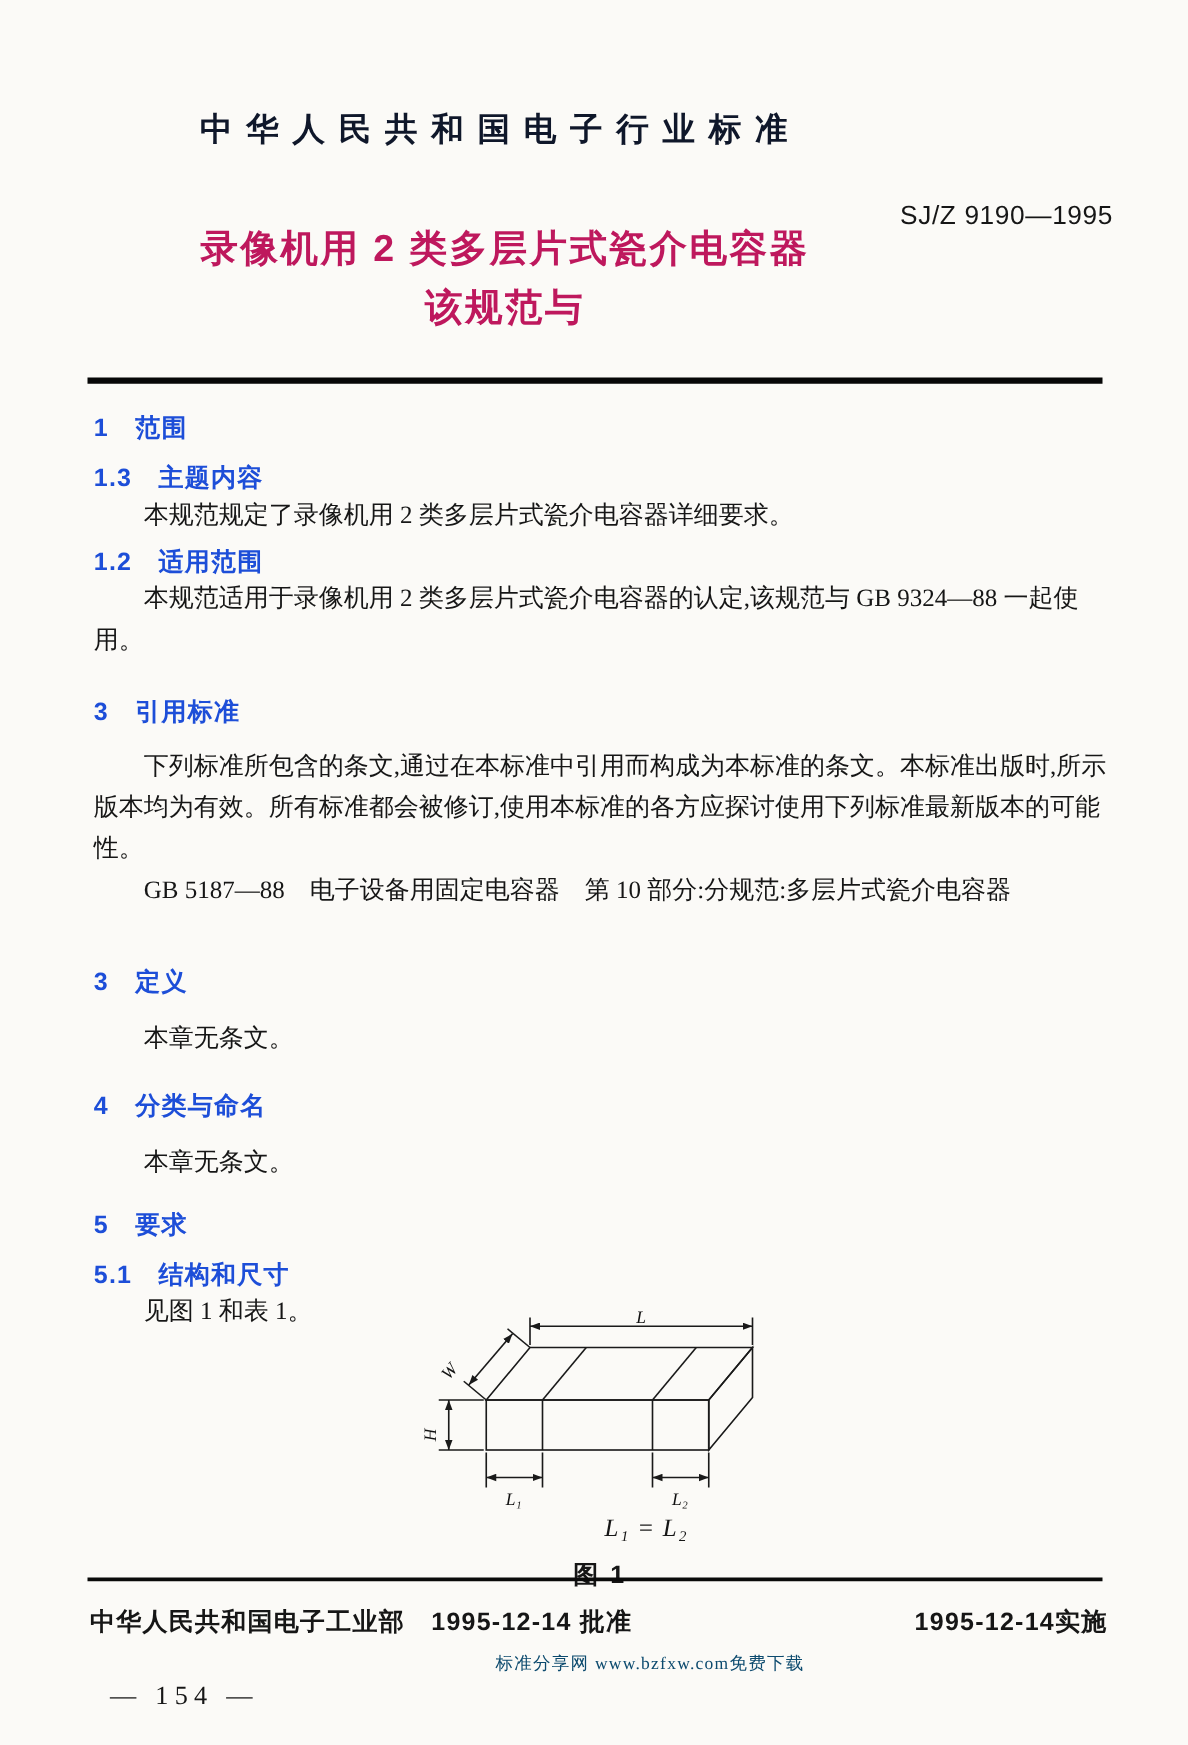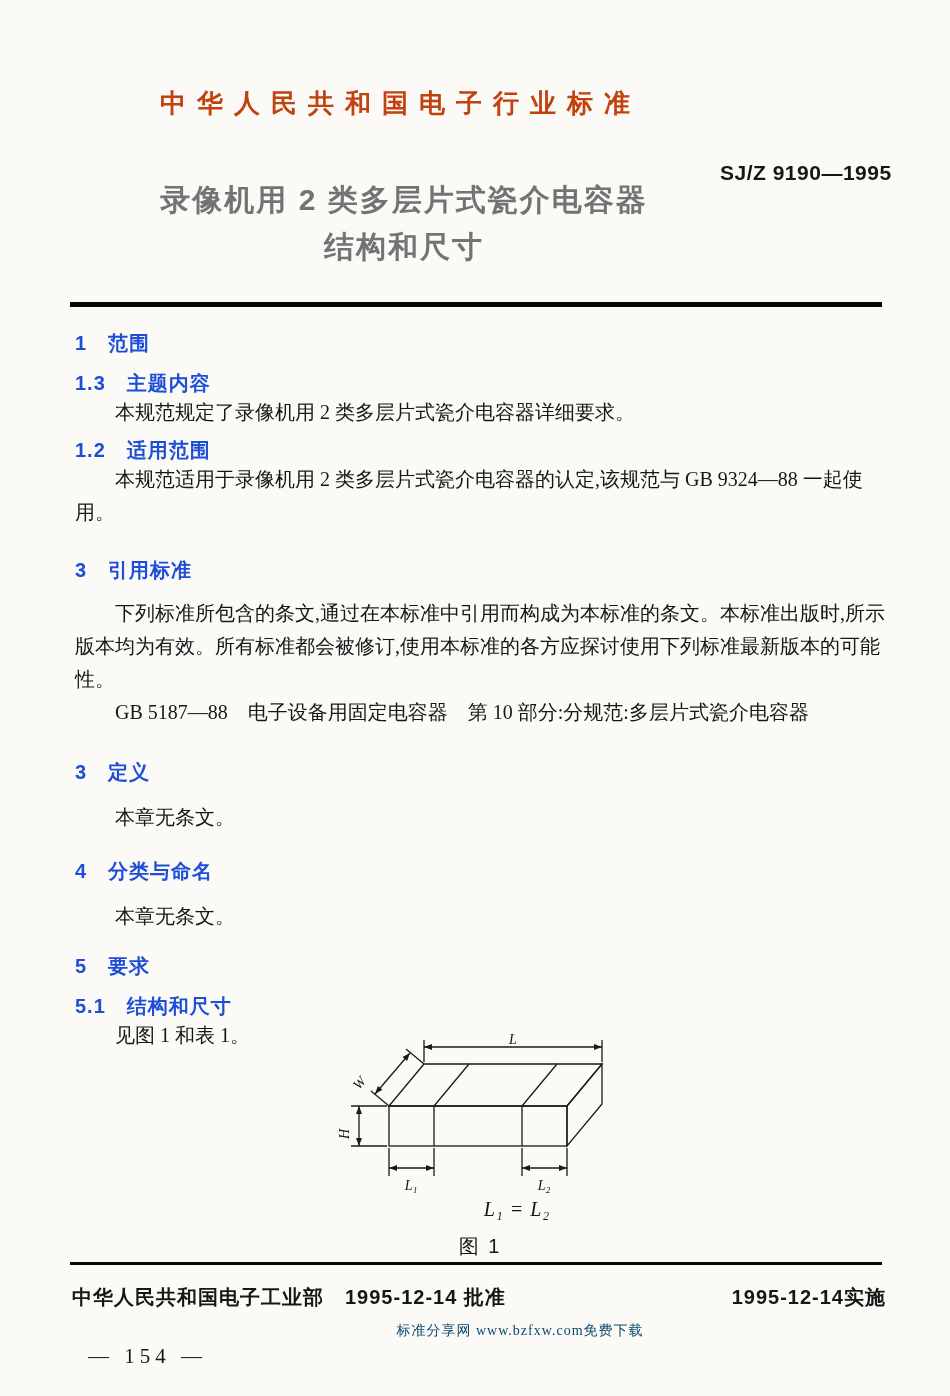--- a/index.html
+++ b/index.html
@@ -10,33 +10,33 @@
     font-family:"Liberation Serif", serif;
     color:#161616;
     overflow:hidden;
   }
   .page { position:absolute; inset:0; }
 
   .org-title {
     position:absolute; left:160px; top:86px;
     font-family:"Liberation Sans", sans-serif;
     font-weight:bold; font-size:26px; letter-spacing:11px;
-    color:#c2410c; white-space:nowrap;
+    color:#0f172a; white-space:nowrap;
   }
   .standard-no {
     position:absolute; left:720px; top:161px;
     font-family:"Liberation Sans", sans-serif;
-    font-weight:bold; font-size:21px; letter-spacing:0.5px;
+    font-weight:normal; font-size:21px; letter-spacing:0.5px;
   }
   .doc-title {
     position:absolute; left:0; top:176px; width:808px;
     text-align:center;
     font-family:"Liberation Sans", sans-serif;
     font-weight:bold; font-size:30px; line-height:47px; letter-spacing:2px;
-    color:#737373;
+    color:#be185d;
   }
   .rule-thick {
     position:absolute; left:70px; top:302px; width:812px; height:5px;
     background:#070707;
   }
 
   .content {
     position:absolute; left:75px; top:330px; width:810px;
     font-size:20px; line-height:33px;
   }
@@ -44,36 +44,36 @@
     font-family:"Liberation Sans", sans-serif;
     font-weight:bold; font-size:20px; line-height:26px;
     letter-spacing:1px; color:#1d4ed8;
   }
   .para { text-indent:2em; }
   .mt8  { margin-top:8px; }
   .mt14 { margin-top:14px; }
   .mt16 { margin-top:16px; }
   .mt20 { margin-top:20px; }
   .mt24 { margin-top:24px; }
-  .mt26 { margin-top:30px; }
+  .mt26 { margin-top:44px; }
   .mt28 { margin-top:28px; }
 
   .figure-wrap { margin:-18px 0 0 262px; width:292px; height:160px; }
   .dim-label text {
     font-family:"Liberation Serif", serif;
     font-style:italic; font-size:14px; fill:#111;
   }
   .equation {
     margin:2px 0 0 74px; line-height:26px;
     font-style:italic; font-size:20px; letter-spacing:1px;text-align:center;
   }
   .figure-caption {
     margin-top:8px; text-align:center;
     font-family:"Liberation Sans", sans-serif;
-    font-weight:normal; font-size:20px; letter-spacing:2px;
+    font-weight:bold; font-size:20px; letter-spacing:2px;
   }
 
   .footer-rule {
     position:absolute; left:70px; top:1262px; width:812px; height:3px;
     background:#0a0a0a;
   }
   .footer-approval {
     position:absolute; left:72px; top:1284px;
     font-family:Liberation Sans, sans-serif;
     font-weight:bold; font-size:20px; letter-spacing:1px;
@@ -96,21 +96,21 @@
 </head>
 <body>
 
 <div class="page">
 
   <div class="org-title">中华人民共和国电子行业标准</div>
   <div class="standard-no">SJ/Z 9190—1995</div>
 
   <div class="doc-title">
     <div>录像机用 2 类多层片式瓷介电容器</div>
-    <div>结构和尺寸</div>
+    <div>该规范与</div>
   </div>
 
   <div class="rule-thick"></div>
 
   <div class="content">
 
     <div class="h">1　范围</div>
     <div class="h mt14">1.3　主题内容</div>
     <p class="para">本规范规定了录像机用 2 类多层片式瓷介电容器详细要求。</p>
     <div class="h mt8">1.2　适用范围</div>

